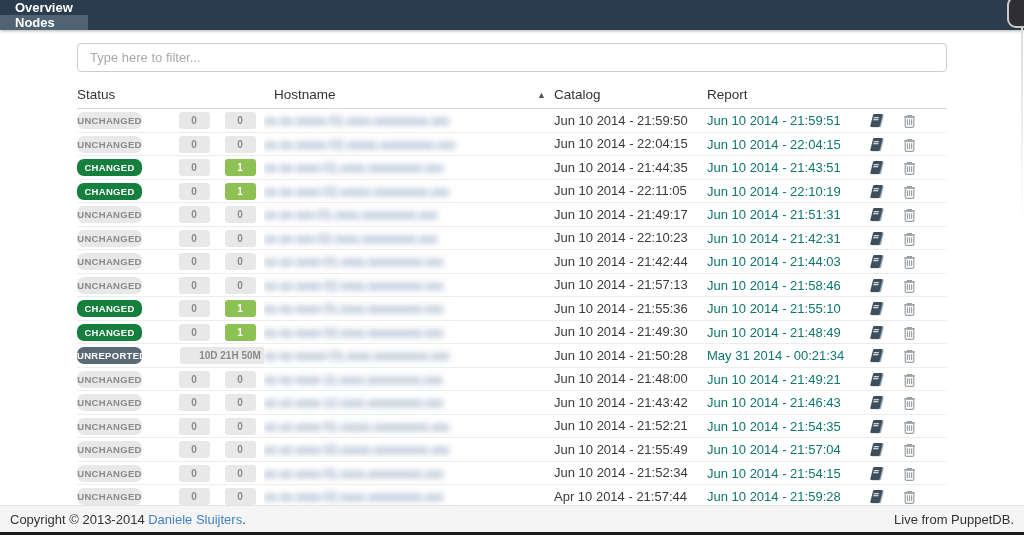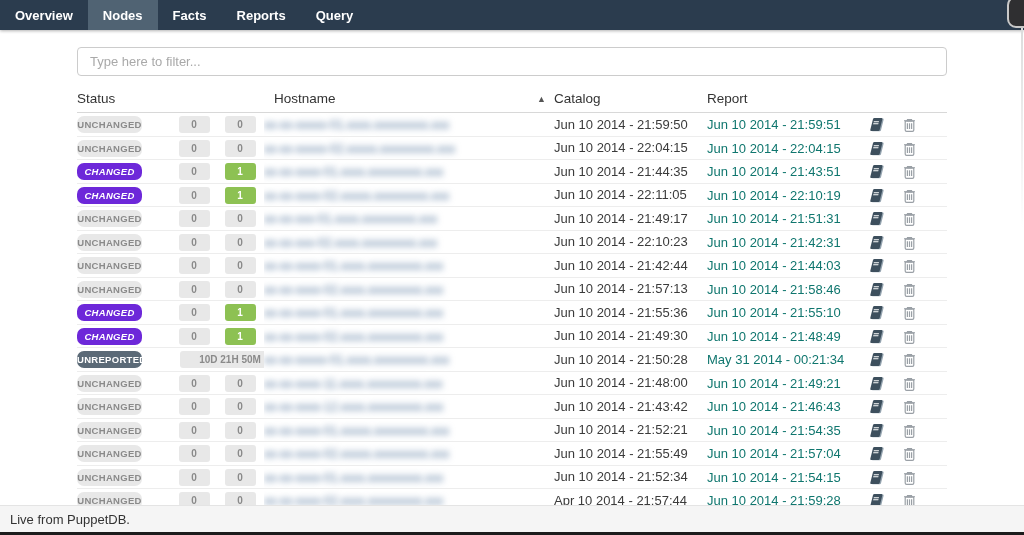--- a/index.html
+++ b/index.html
@@ -59,22 +59,22 @@
     right: 1px;
     width: 2px;
     height: 200px;
     background: linear-gradient(#dcdcdc, rgba(220,220,220,0));
     z-index: 19;
   }
 
   
   .content {
     width: 870px;
-    margin: 16px auto;
-    padding-top: 1px;
+    margin: 0 auto;
+    padding-top: 13px;
     height: 475px;
     overflow: hidden;
   }
   .filter-input {
     width: 100%;
     height: 29px;
     border: 1px solid #ccc;
     border-radius: 4px;
     padding: 0 12px;
     font-family: "Liberation Sans", sans-serif;
@@ -135,21 +135,21 @@
     font-size: 9.5px;
     font-weight: 700;
     letter-spacing: 0.3px;
     text-align: center;
     line-height: 17px;
     height: 17px;
     vertical-align: middle;
   }
   .status-badge { width: 65px; border-radius: 7px; }
   .badge.unchanged  { background: #e8e8e8; color: #8a8a8a; }
-  .badge.changed    { background: #6d28d9; color: #ffffff; font-style: italic; }
+  .badge.changed    { background: #15803d; color: #ffffff; }
   .badge.unreported { background: #5b6a77; color: #ffffff; }
 
   .count-badge {
     display: inline-block;
     border-radius: 3px;
     background: #e8e8e8;
     color: #8a8a8a;
     font-size: 10px;
     font-weight: 700;
     text-align: center;
@@ -203,21 +203,21 @@
     font-size: 13px;
     color: #333;
     z-index: 10;
   }
   .footer a { color: #4183c4; text-decoration: none; cursor: pointer; }
 </style>
 </head>
 <body>
 
 <div class="navbar">
-  <div class="nav-items" style="display:flex;align-items:stretch;">
+  <div class="nav-items" style="display:flex;align-items:stretch;flex-direction:column;">
       <div class="nav-item">Overview</div>
       <div class="nav-item active">Nodes</div>
       <div class="nav-item">Facts</div>
       <div class="nav-item">Reports</div>
       <div class="nav-item">Query</div>
     </div>
 </div>
 <div class="corner-widget"></div>
 <div class="scroll-track-line"></div>
 
@@ -959,14 +959,17 @@
           <line x1="9.6" y1="6.3" x2="9.6" y2="12"></line>
         </svg>
       </span>
     </td>
   </tr>
       </tbody>
   </table>
 </div>
 
 <div class="footer">
+  <div>
+    <span>Copyright © 2013-2014 </span><a>Daniele Sluijters</a><span>.</span>
+  </div>
   <div>Live from PuppetDB.</div>
 </div>
 
 </body></html>

